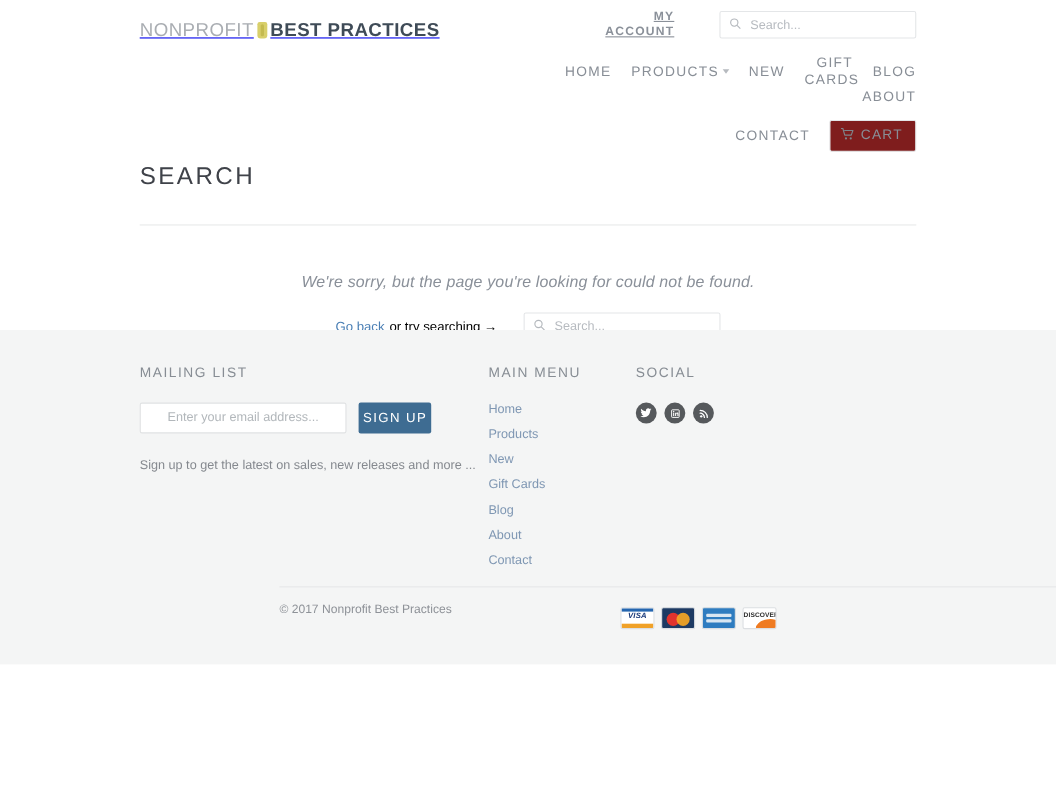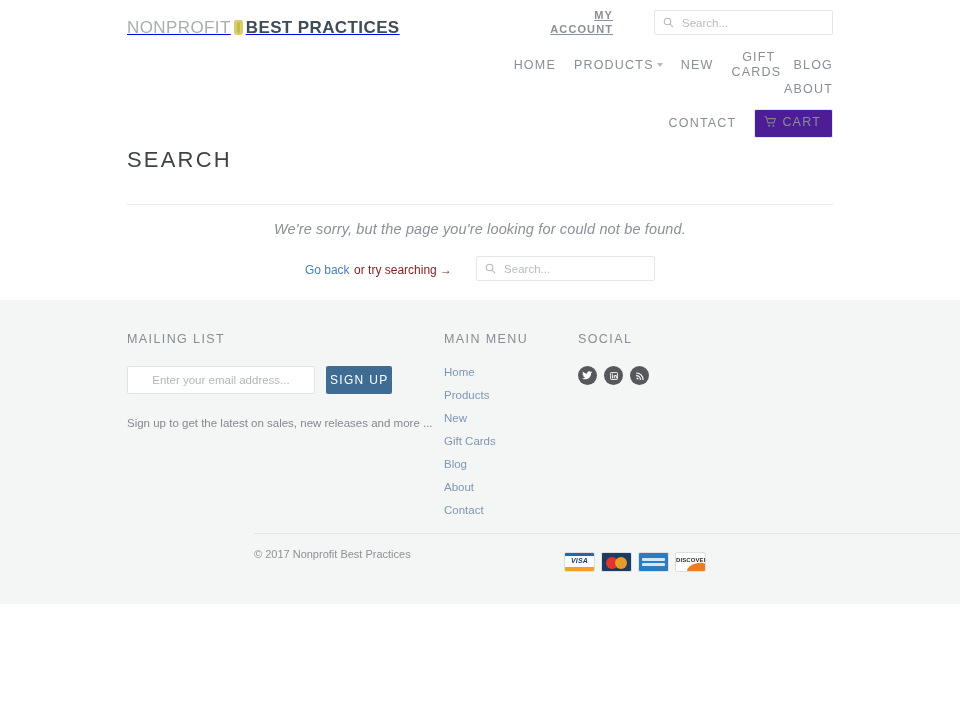--- a/index.html
+++ b/index.html
@@ -66,47 +66,47 @@
   .nav a.two-line { width: 44px; text-align: right; }
   .nav .caret {
     display: inline-block; width: 0; height: 0; margin-left: 3px;
     border-left: 3.5px solid transparent; border-right: 3.5px solid transparent;
     border-top: 4px solid #b6babf; vertical-align: 2px;
   }
   .nav-row2 { margin-top: 11px; }
   .cart-btn {
     display: inline-block; vertical-align: middle; margin-left: 18px;
     border: 1px solid #e4e6e8; border-radius: 2px;
-    padding: 5px 11px 5px 9px; background: #4c1d95;
+    padding: 5px 11px 5px 9px; background: #7f1d1d;
   }
   .cart-btn .cart-lab {
     color: #888e96; font-size: 12.5px; letter-spacing: 1.2px; text-transform: uppercase;
   }
   .cart-ico { vertical-align: -2px; margin-right: 5px; }
 
   
   .page-title {
     color: #3f4249; font-size: 22px; font-weight: 400;
     letter-spacing: 2.2px; text-transform: uppercase;
     padding-top: 20px; padding-bottom: 17px;
   }
   .rule { height: 1px; background: #e8e9ea; width: 706px; }
 
   
   .main { height: 139px; text-align: center; }
   .err-msg {
     color: #8a9099; font-size: 14.5px; font-style: italic;
-    padding-top: 16px; letter-spacing: 0.15px;
+    padding-top: 44px; letter-spacing: 0.15px;
   }
   .search-row {
     margin-top: 19px; display: flex; align-items: center;
     justify-content: center; gap: 24px;
   }
   .goback { color: #4a7fb5; font-size: 12px; text-decoration: none; }
-  .goback-txt { color: #7f1d1d; font-size: 12px; }
+  .goback-txt { color: #000000; font-size: 12px; }
   .searchbox-mid {
     width: 179px; height: 25px;
     border: 1px solid #e4e6e8; background: #fff; border-radius: 2px;
     display: flex; align-items: center; padding: 0 8px;
   }
   .searchbox-mid .mag { margin-right: 6px; }
   .searchbox-mid input {
     border: 0; outline: 0; background: transparent; width: 100%;
     font-family: "Liberation Sans", sans-serif; font-size: 11.5px; color: #7d828a;
   }

